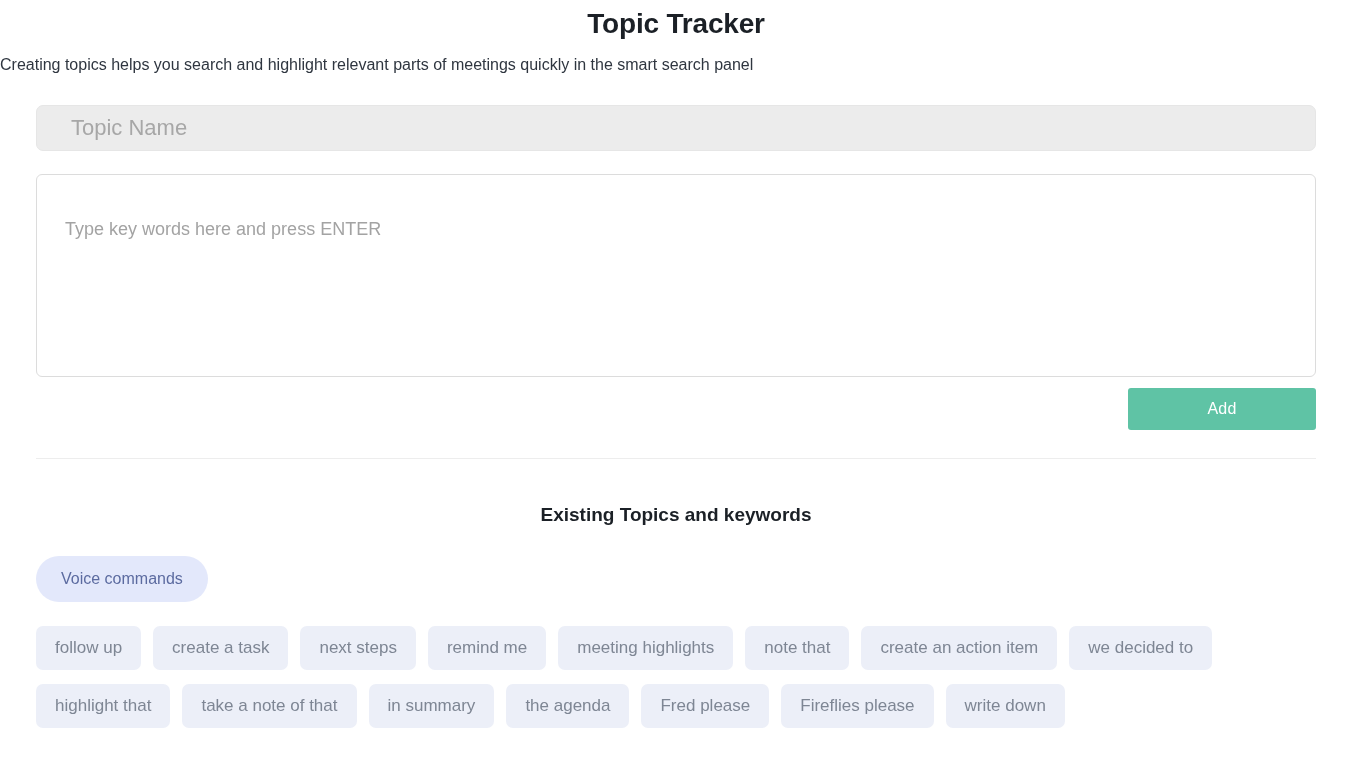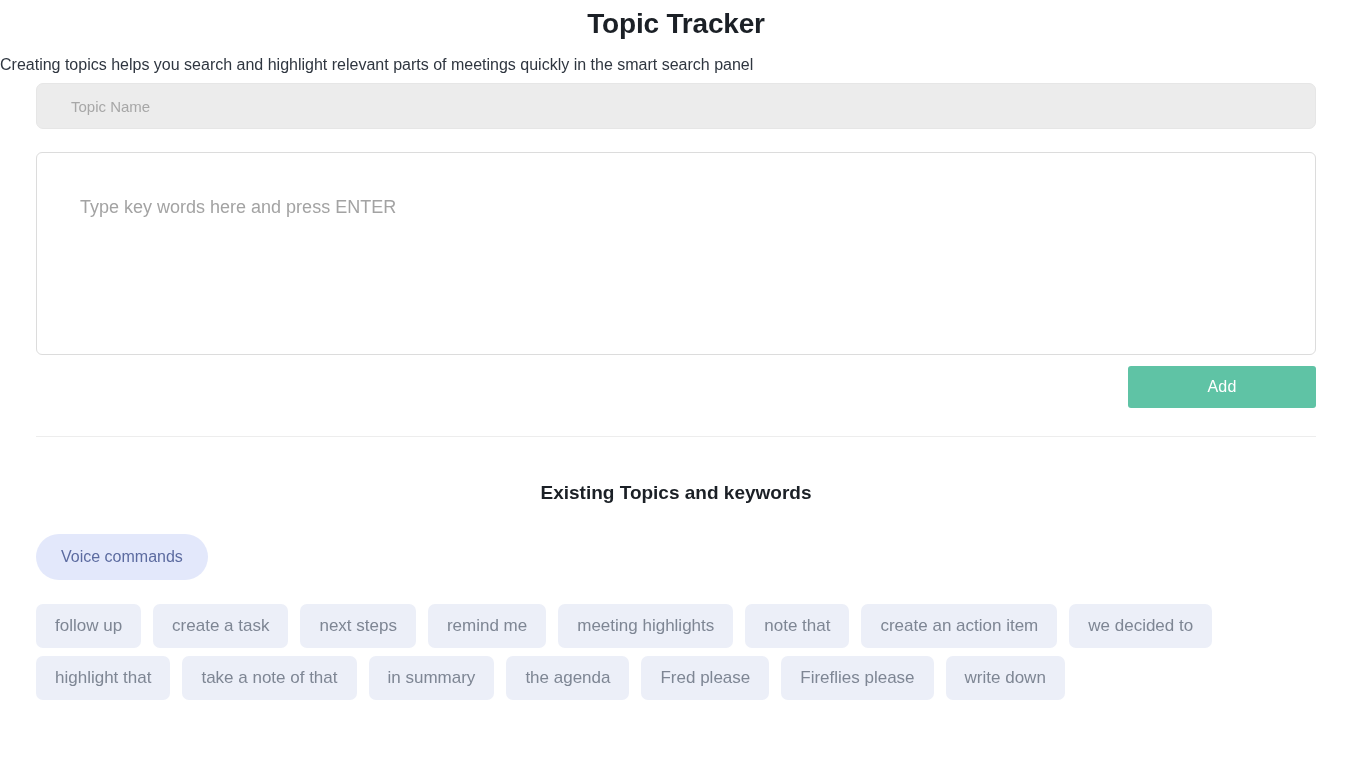--- a/index.html
+++ b/index.html
@@ -43,30 +43,30 @@
     padding-top: 15px;
     line-height: 20px;
   }
 
   .field-wrap {
     padding: 0 36px;
     box-sizing: border-box;
   }
 
   .topic-name-input {
-    margin-top: 8px;
+    margin-top: 30px;
     width: 100%;
     height: 46px;
     box-sizing: border-box;
     background: #ececec;
     border: 1px solid #e6e6e6;
     border-radius: 7px;
     padding: 0 34px;
     font-family: "Liberation Sans", sans-serif;
-    font-size: 15px;
+    font-size: 22px;
     color: #4a4a4a;
     outline: none;
   }
   .topic-name-input::placeholder {
     color: #a7a7a7;
     opacity: 1;
   }
 
   .keywords-box {
     margin-top: 23px;
@@ -74,21 +74,21 @@
     height: 203px;
     box-sizing: border-box;
     background: #ffffff;
     border: 1px solid #dcdcdc;
     border-radius: 6px;
     position: relative;
   }
 
   .keywords-input {
     position: absolute;
-    left: 43px;
+    left: 28px;
     top: 44px;
     width: calc(100% - 64px);
     border: none;
     outline: none;
     background: transparent;
     font-family: "Liberation Sans", sans-serif;
     font-size: 18px;
     color: #4a4a4a;
     padding: 0;
   }
@@ -164,21 +164,21 @@
     cursor: pointer;
     user-select: none;
   }
 
   .keyword-rows {
     padding: 0 36px;
     box-sizing: border-box;
     margin-top: 24px;
     display: flex;
     flex-direction: column;
-    gap: 8px;
+    gap: 14px;
   }
 
   .keyword-row {
     display: flex;
     flex-wrap: nowrap;
     gap: 12px;
   }
 
   .keyword-chip {
     background: #eceff8;

